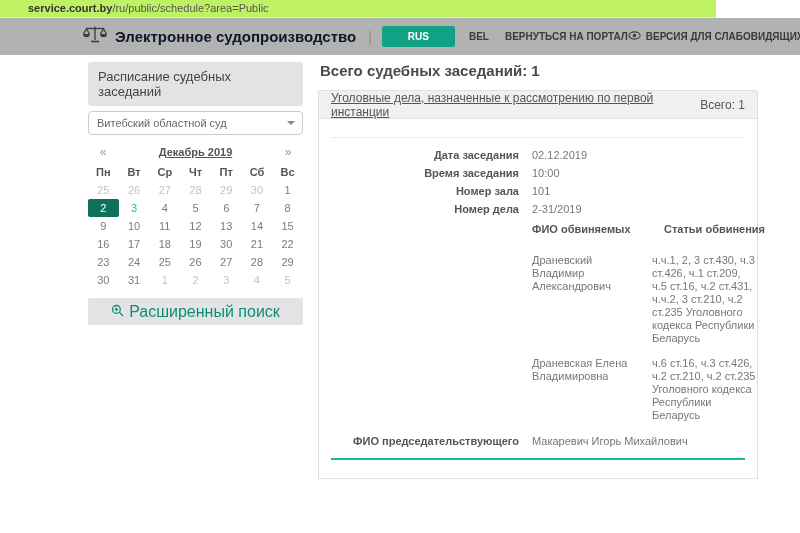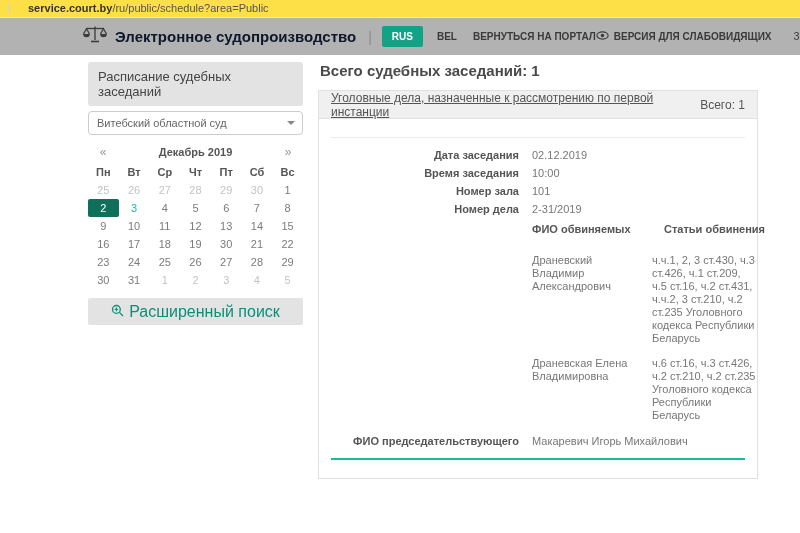--- a/index.html
+++ b/index.html
@@ -1,54 +1,54 @@
 <!DOCTYPE html>
 <html><head>
 <meta charset="utf-8">
 <style>
   html,body{margin:0;padding:0;}
   body{font-family:"Liberation Sans",sans-serif;background:#fff;}
   .page{position:relative;width:800px;height:533px;background:#fff;overflow:hidden;}
 
   
-  .urlbar{position:absolute;top:0;left:0;width:800px;height:17px;background:#fde047;
+  .urlbar{position:absolute;top:0;left:0;width:716px;height:17px;background:#bef264;
           border-bottom:1px solid #e8e8e8;font-size:11px;line-height:17px;color:#555;}
   .urlbar .tab-edge{position:absolute;left:9px;top:3px;width:1px;height:11px;background:#cfcfcf;}
   .urlbar .url{position:absolute;left:28px;top:0;white-space:nowrap;}
   .urlbar .domain{font-weight:bold;color:#333;}
   .urlbar .path{color:#555;}
 
   
   .appbar{position:absolute;top:18px;left:0;width:800px;height:37px;background:#b2b2b2;
           display:flex;align-items:center;color:#3a3a3a;}
   .logo-wrap{margin-left:82px;display:flex;align-items:center;}
   .app-title{font-size:15px;font-weight:bold;color:#0f172a;margin-left:7px;white-space:nowrap;}
   .bar-sep{color:#8a8a8a;margin:0 10px 0 12px;font-size:14px;}
   .lang-rus{background:#12a285;color:#fff;font-size:10px;font-weight:bold;
-            padding:5px 10px;border:none;border-radius:2px;cursor:pointer;}
+            padding:5px 26px;border:none;border-radius:2px;cursor:pointer;}
   .lang-bel{font-size:10px;font-weight:bold;color:#3a3a3a;margin-left:14px;cursor:pointer;}
   .nav-link{font-size:10px;font-weight:bold;color:#3a3a3a;text-decoration:none;cursor:pointer;white-space:nowrap;}
   .back-portal{margin-left:16px;}
   .right-group{margin-left:auto;display:flex;align-items:center;margin-right:42px;}
   .vision{display:flex;align-items:center;}
   .vision svg{margin-right:5px;}
   .register{margin-left:22px;font-weight:normal;}
 
   
   .sidebar{position:absolute;left:88px;top:62px;width:215px;}
   .side-title{background:#e3e3e3;color:#444;font-size:13px;padding:7px 10px;border-radius:3px;}
   .court-select{position:relative;margin-top:5px;border:1px solid #ccc;border-radius:4px;height:22px;
                 background:#fff;font-size:11px;color:#666;line-height:22px;padding:0 24px 0 8px;cursor:pointer;
                 white-space:nowrap;overflow:hidden;}
   .court-select .caret{position:absolute;right:7px;top:9px;width:0;height:0;
                 border-left:4px solid transparent;border-right:4px solid transparent;border-top:4px solid #888;}
   .cal{margin-top:8px;}
   .cal-nav{display:flex;align-items:center;font-size:11px;color:#555;height:17px;}
   .cal-arrow{width:30px;text-align:center;color:#999;cursor:pointer;font-size:12px;}
-  .cal-month{flex:1;text-align:center;font-weight:bold;color:#555;}
+  .cal-month{flex:1;text-align:center;font-weight:bold;color:#555;text-decoration:underline;}
   .cal-grid{display:grid;grid-template-columns:repeat(7,1fr);margin-top:3px;}
   .cal-cell{height:18px;line-height:18px;text-align:center;font-size:11px;}
   .cal-head{font-weight:bold;color:#555;}
   .day{color:#7b7b7b;cursor:pointer;border-radius:2px;}
   .day.muted{color:#c3c3c3;}
   .day.selected{background:#0e6f5a;color:#fff;}
   .day.accent{color:#18bc9c;}
   .adv-search{margin-top:9px;background:#e3e3e3;border:none;border-radius:2px;width:100%;height:27px;
               display:flex;align-items:center;justify-content:center;cursor:pointer;
               font-size:16px;color:#0c8f79;font-family:"Liberation Sans",sans-serif;}

